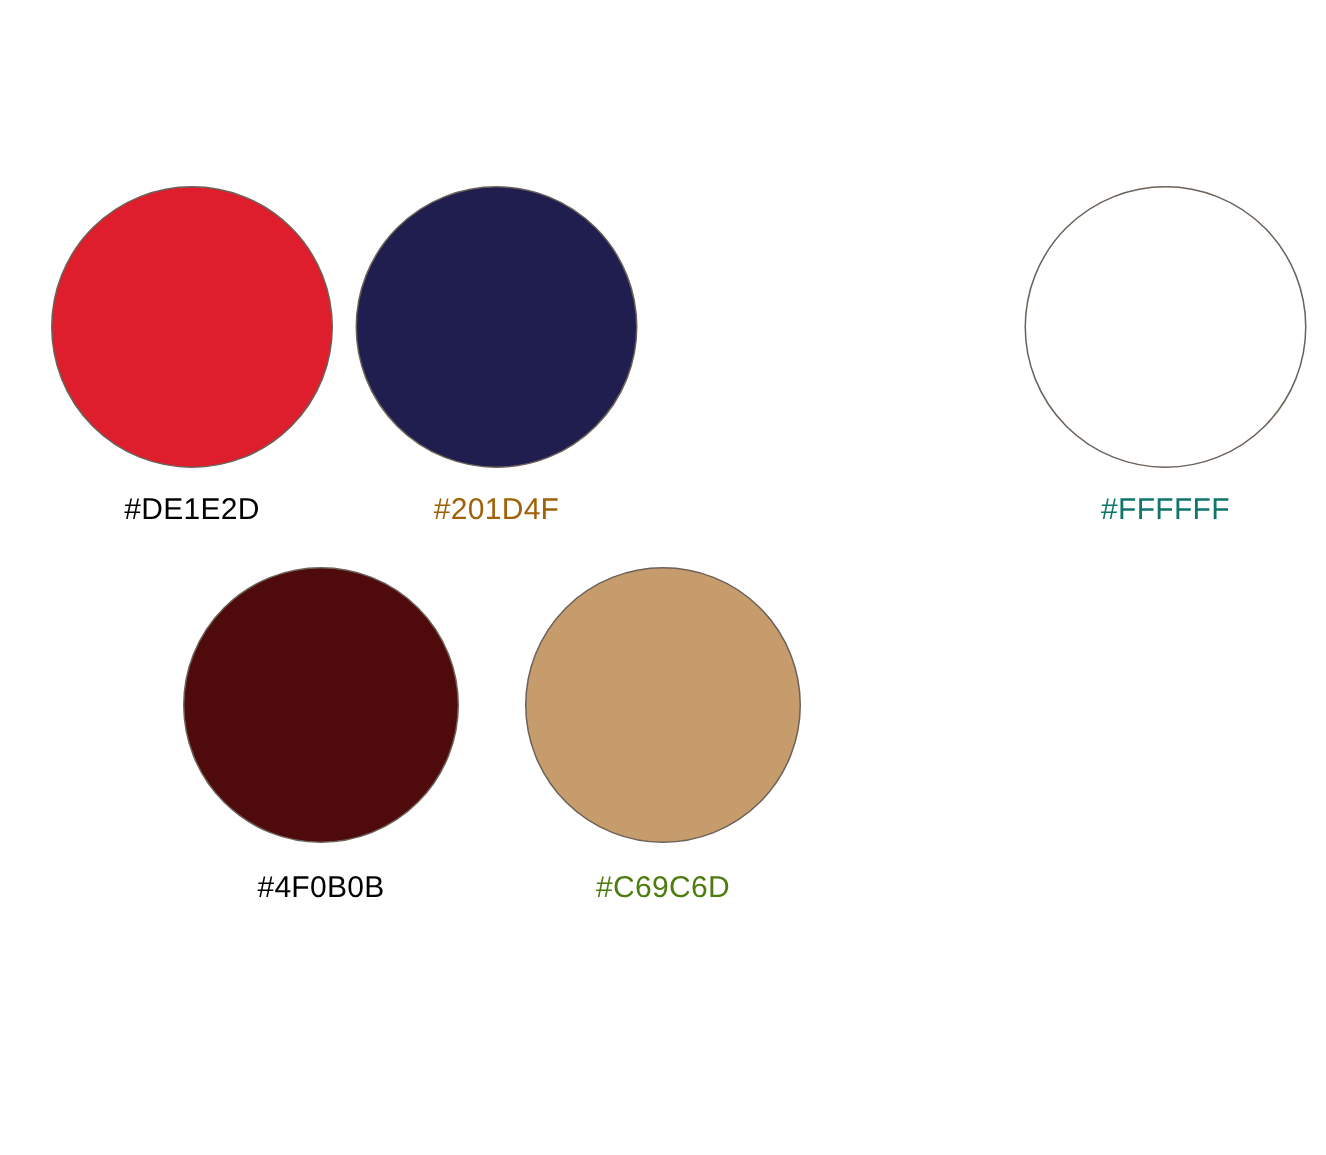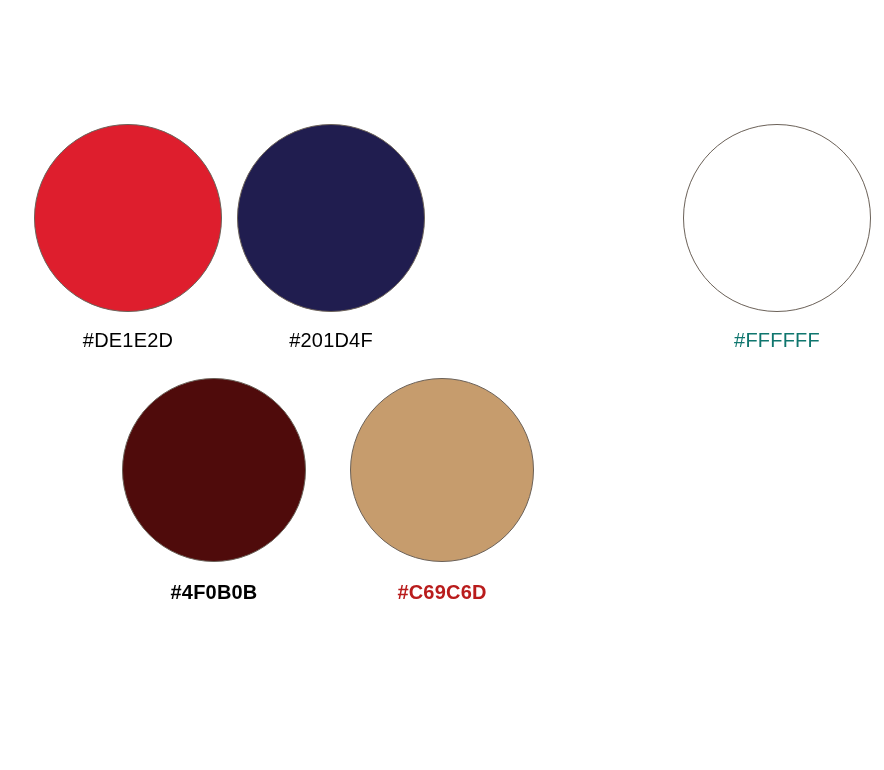--- a/index.html
+++ b/index.html
@@ -39,21 +39,21 @@
     color: #000000;
     letter-spacing: 0.2px;
     white-space: nowrap;
     text-align: center;
   }
   
   .r1 .swatch-disc { width: 188px; height: 188px; }
   .r1 .swatch-label { margin-top: 16px; }
   
   .r2 .swatch-disc { width: 184px; height: 184px; }
-  .r2 .swatch-label { margin-top: 18px; font-weight: bold; }
+  .r2 .swatch-label { margin-top: 18px; }
 
   .pos-0 { left: 33px;  top: 124px; width: 190px; }
   .pos-1 { left: 236px; top: 124px; width: 190px; }
   .pos-2 { left: 459px; top: 124px; width: 190px; }
   .pos-3 { left: 682px; top: 124px; width: 190px; }
 
   .pos-4 { left: 121px; top: 378px; width: 186px; }
   .pos-5 { left: 349px; top: 378px; width: 186px; }
   .pos-6 { left: 577px; top: 378px; width: 186px; }
 </style>
@@ -62,33 +62,33 @@
 
 <div class="palette-sheet">
 
   <div class="swatch r1 pos-0">
     <div class="swatch-disc" style="background-color: rgb(222, 30, 45); border-color: rgb(107, 97, 88);"></div>
     <div class="swatch-label" style="color: rgb(0, 0, 0);">#DE1E2D</div>
   </div>
 
   <div class="swatch r1 pos-1">
     <div class="swatch-disc" style="background-color: rgb(32, 29, 79); border-color: rgb(107, 97, 88);"></div>
-    <div class="swatch-label" style="color: #000000;">#201D4F</div>
+    <div class="swatch-label" style="color: #a16207;">#201D4F</div>
   </div>
 
 
   <div class="swatch r1 pos-3">
     <div class="swatch-disc" style="background-color: rgb(255, 255, 255); border-color: rgb(107, 97, 88);"></div>
     <div class="swatch-label" style="color: #0f766e;">#FFFFFF</div>
   </div>
 
   <div class="swatch r2 pos-4">
     <div class="swatch-disc" style="background-color: rgb(79, 11, 11); border-color: rgb(107, 97, 88);"></div>
     <div class="swatch-label" style="color: rgb(0, 0, 0);">#4F0B0B</div>
   </div>
 
   <div class="swatch r2 pos-5">
     <div class="swatch-disc" style="background-color: rgb(198, 156, 109); border-color: rgb(107, 97, 88);"></div>
-    <div class="swatch-label" style="color: #b91c1c;">#C69C6D</div>
+    <div class="swatch-label" style="color: #4d7c0f;">#C69C6D</div>
   </div>
 
 
 </div>
 
 </body></html>

